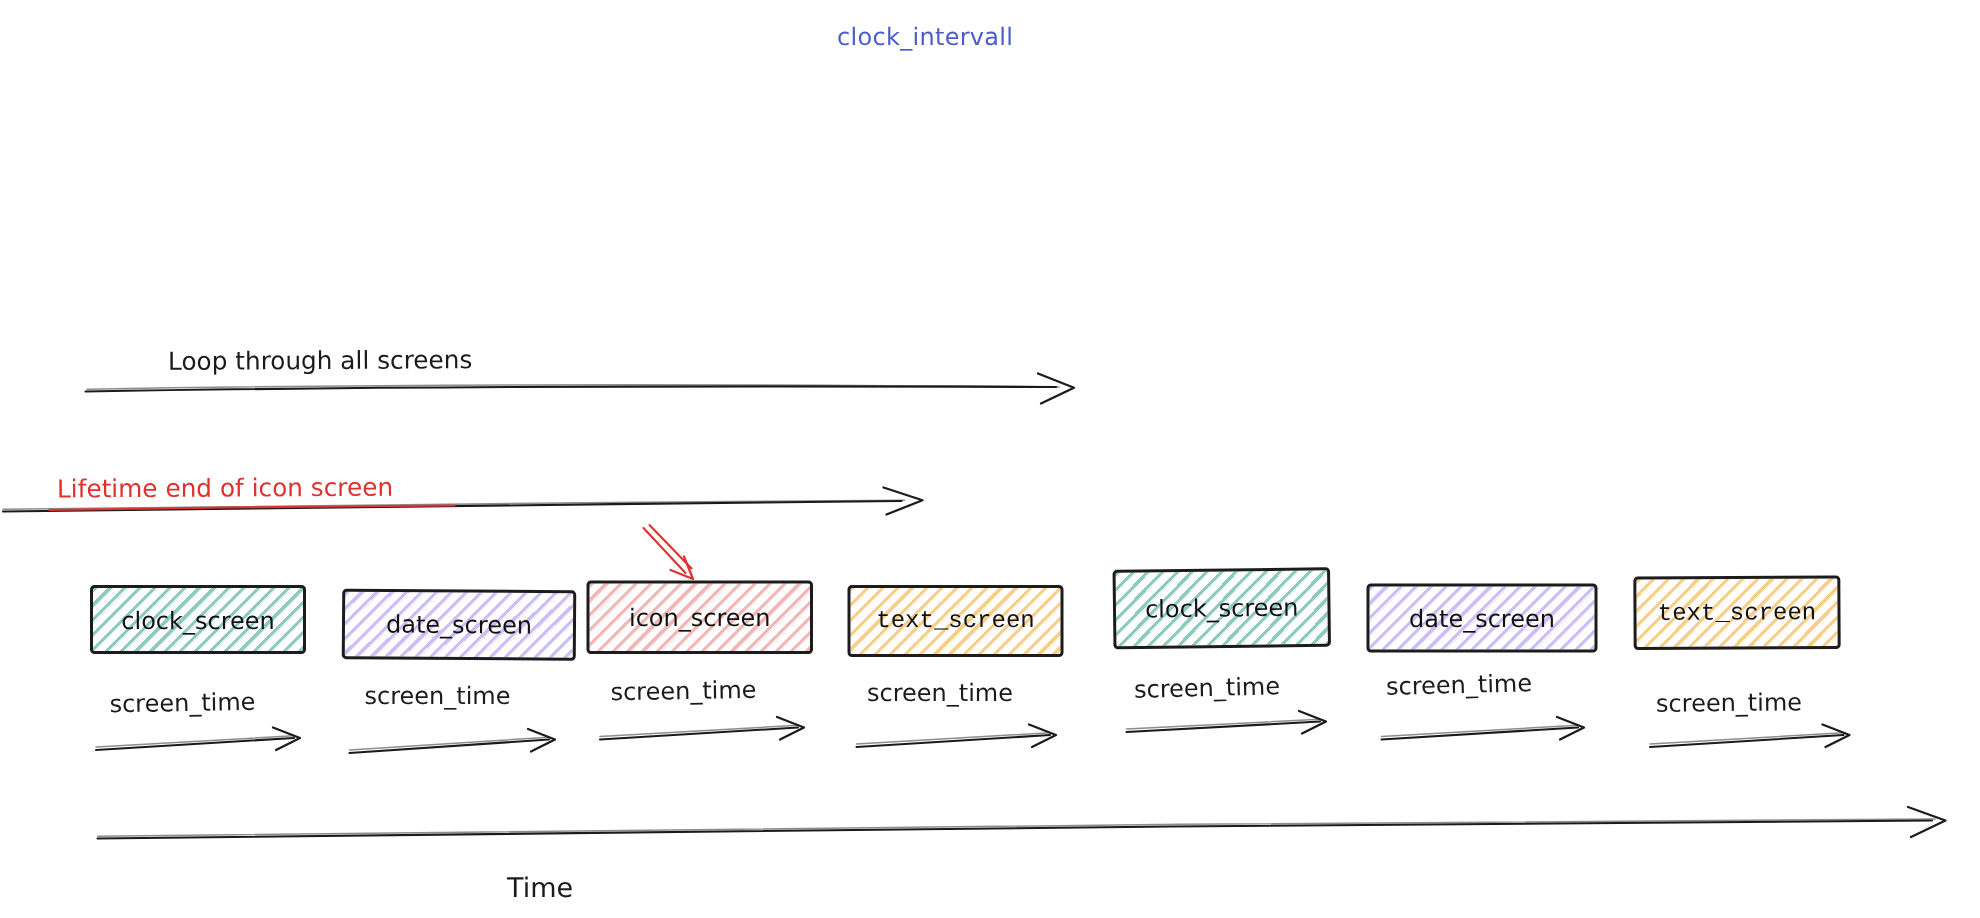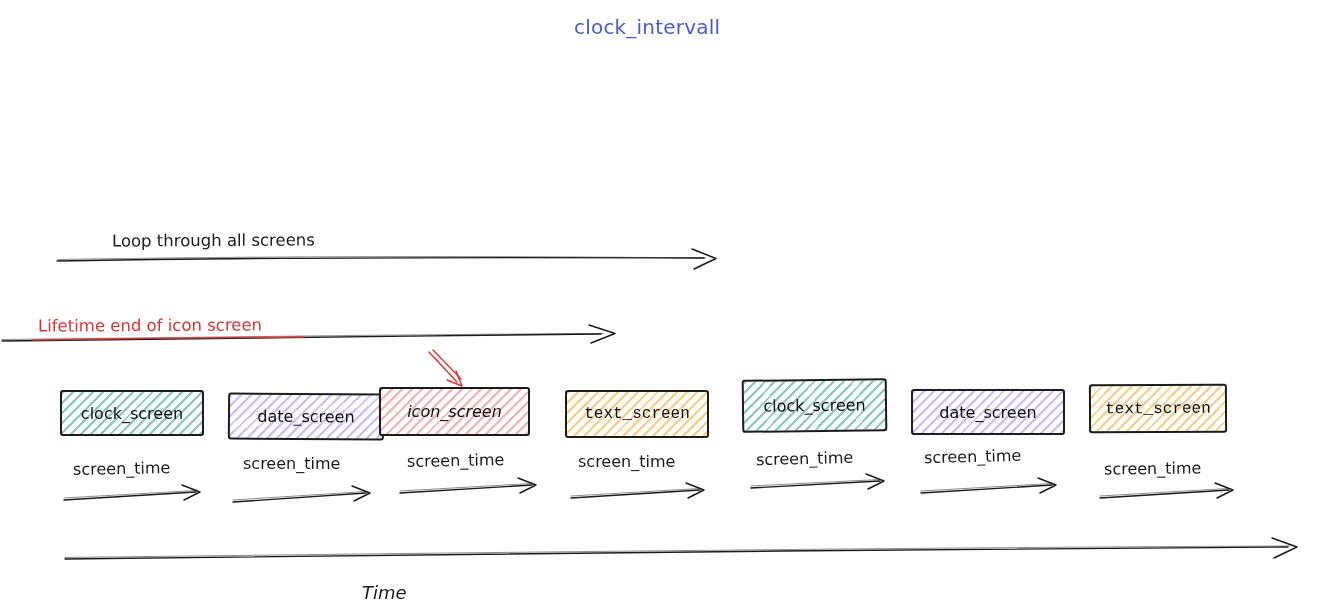--- a/index.html
+++ b/index.html
@@ -5,27 +5,27 @@
   html,body{margin:0;padding:0;background:#ffffff;}
   body{
     width:1320px;height:612px;position:relative;overflow:hidden;
     font-family:"DejaVu Sans","Liberation Sans",sans-serif;
     color:#1b1b1b;
   }
   .canvas{position:absolute;inset:0;}
 
   .doc-title{
     position:absolute;left:558px;top:15px;
-    font-size:20px;color:#4a5cc9;letter-spacing:.2px;margin-left:16px;
+    font-size:16px;color:#4a5cc9;letter-spacing:.2px;
   }
 
   .hand-label{position:absolute;font-size:16.5px;color:#1b1b1b;white-space:nowrap;}
   .loop-label{left:112px;top:231px;transform:rotate(-.3deg);}
   .lifetime-label{left:38px;top:316px;color:#e03131;font-size:16.5px;transform:rotate(-.3deg);}
-  .time-label{left:362px;top:582px;font-size:18px;font-style:italic;}
+  .time-label{left:338px;top:582px;font-size:18px;}
 
   .st-label{position:absolute;font-size:16px;color:#1b1b1b;white-space:nowrap;}
   .st1{left:73px;top:459px;transform:rotate(-1deg);}
   .st2{left:243px;top:454px;}
   .st3{left:407px;top:451px;transform:rotate(-1deg);}
   .st4{left:578px;top:452px;}
   .st5{left:756px;top:449px;transform:rotate(-1.4deg);}
   .st6{left:924px;top:447px;transform:rotate(-1.4deg);}
   .st7{left:1104px;top:459px;transform:rotate(-.6deg);}
 
@@ -34,21 +34,21 @@
     display:flex;align-items:center;justify-content:center;
     font-size:16px;color:#111;background-color:#fff;white-space:nowrap;
   }
   .hatch-green{background-image:repeating-linear-gradient(135deg, rgba(47,158,140,.55) 0 2px, rgba(47,158,140,.12) 2px 3px, rgba(0,0,0,0) 3px 7px);}
   .hatch-purple{background-image:repeating-linear-gradient(135deg, rgba(134,99,242,.42) 0 2px, rgba(134,99,242,.10) 2px 3px, rgba(0,0,0,0) 3px 7px);}
   .hatch-red{background-image:repeating-linear-gradient(135deg, rgba(224,73,73,.40) 0 2px, rgba(224,73,73,.10) 2px 3px, rgba(0,0,0,0) 3px 7px);}
   .hatch-yellow{background-image:repeating-linear-gradient(135deg, rgba(242,166,38,.55) 0 2px, rgba(242,166,38,.12) 2px 3px, rgba(0,0,0,0) 3px 7px);font-family:Liberation Mono, monospace;}
 
   .b1{left:60px; top:390px;width:140px;height:42px;}
   .b2{left:228px;top:393px;width:152px;height:43px;transform:rotate(.4deg);}
-  .b3{left:379px;top:387px;width:147px;height:45px;font-style:italic;}
+  .b3{left:391px;top:387px;width:147px;height:45px;}
   .b4{left:565px;top:390px;width:140px;height:44px;}
   .b5{left:742px;top:379px;width:141px;height:49px;transform:rotate(-.7deg);}
   .b6{left:911px;top:389px;width:150px;height:42px;}
   .b7{left:1089px;top:384px;width:134px;height:45px;transform:rotate(-.3deg);}
 
   svg.arrows{position:absolute;left:0;top:0;pointer-events:none;}
   svg.arrows path{fill:none;stroke:#1b1b1b;stroke-width:1.4;stroke-linecap:round;stroke-linejoin:round;}
   svg.arrows path.echo{stroke-width:1;opacity:.5;}
   svg.arrows path.head{stroke-width:1.5;}
   svg.arrows g.red-ink path{stroke:#e03131;}

